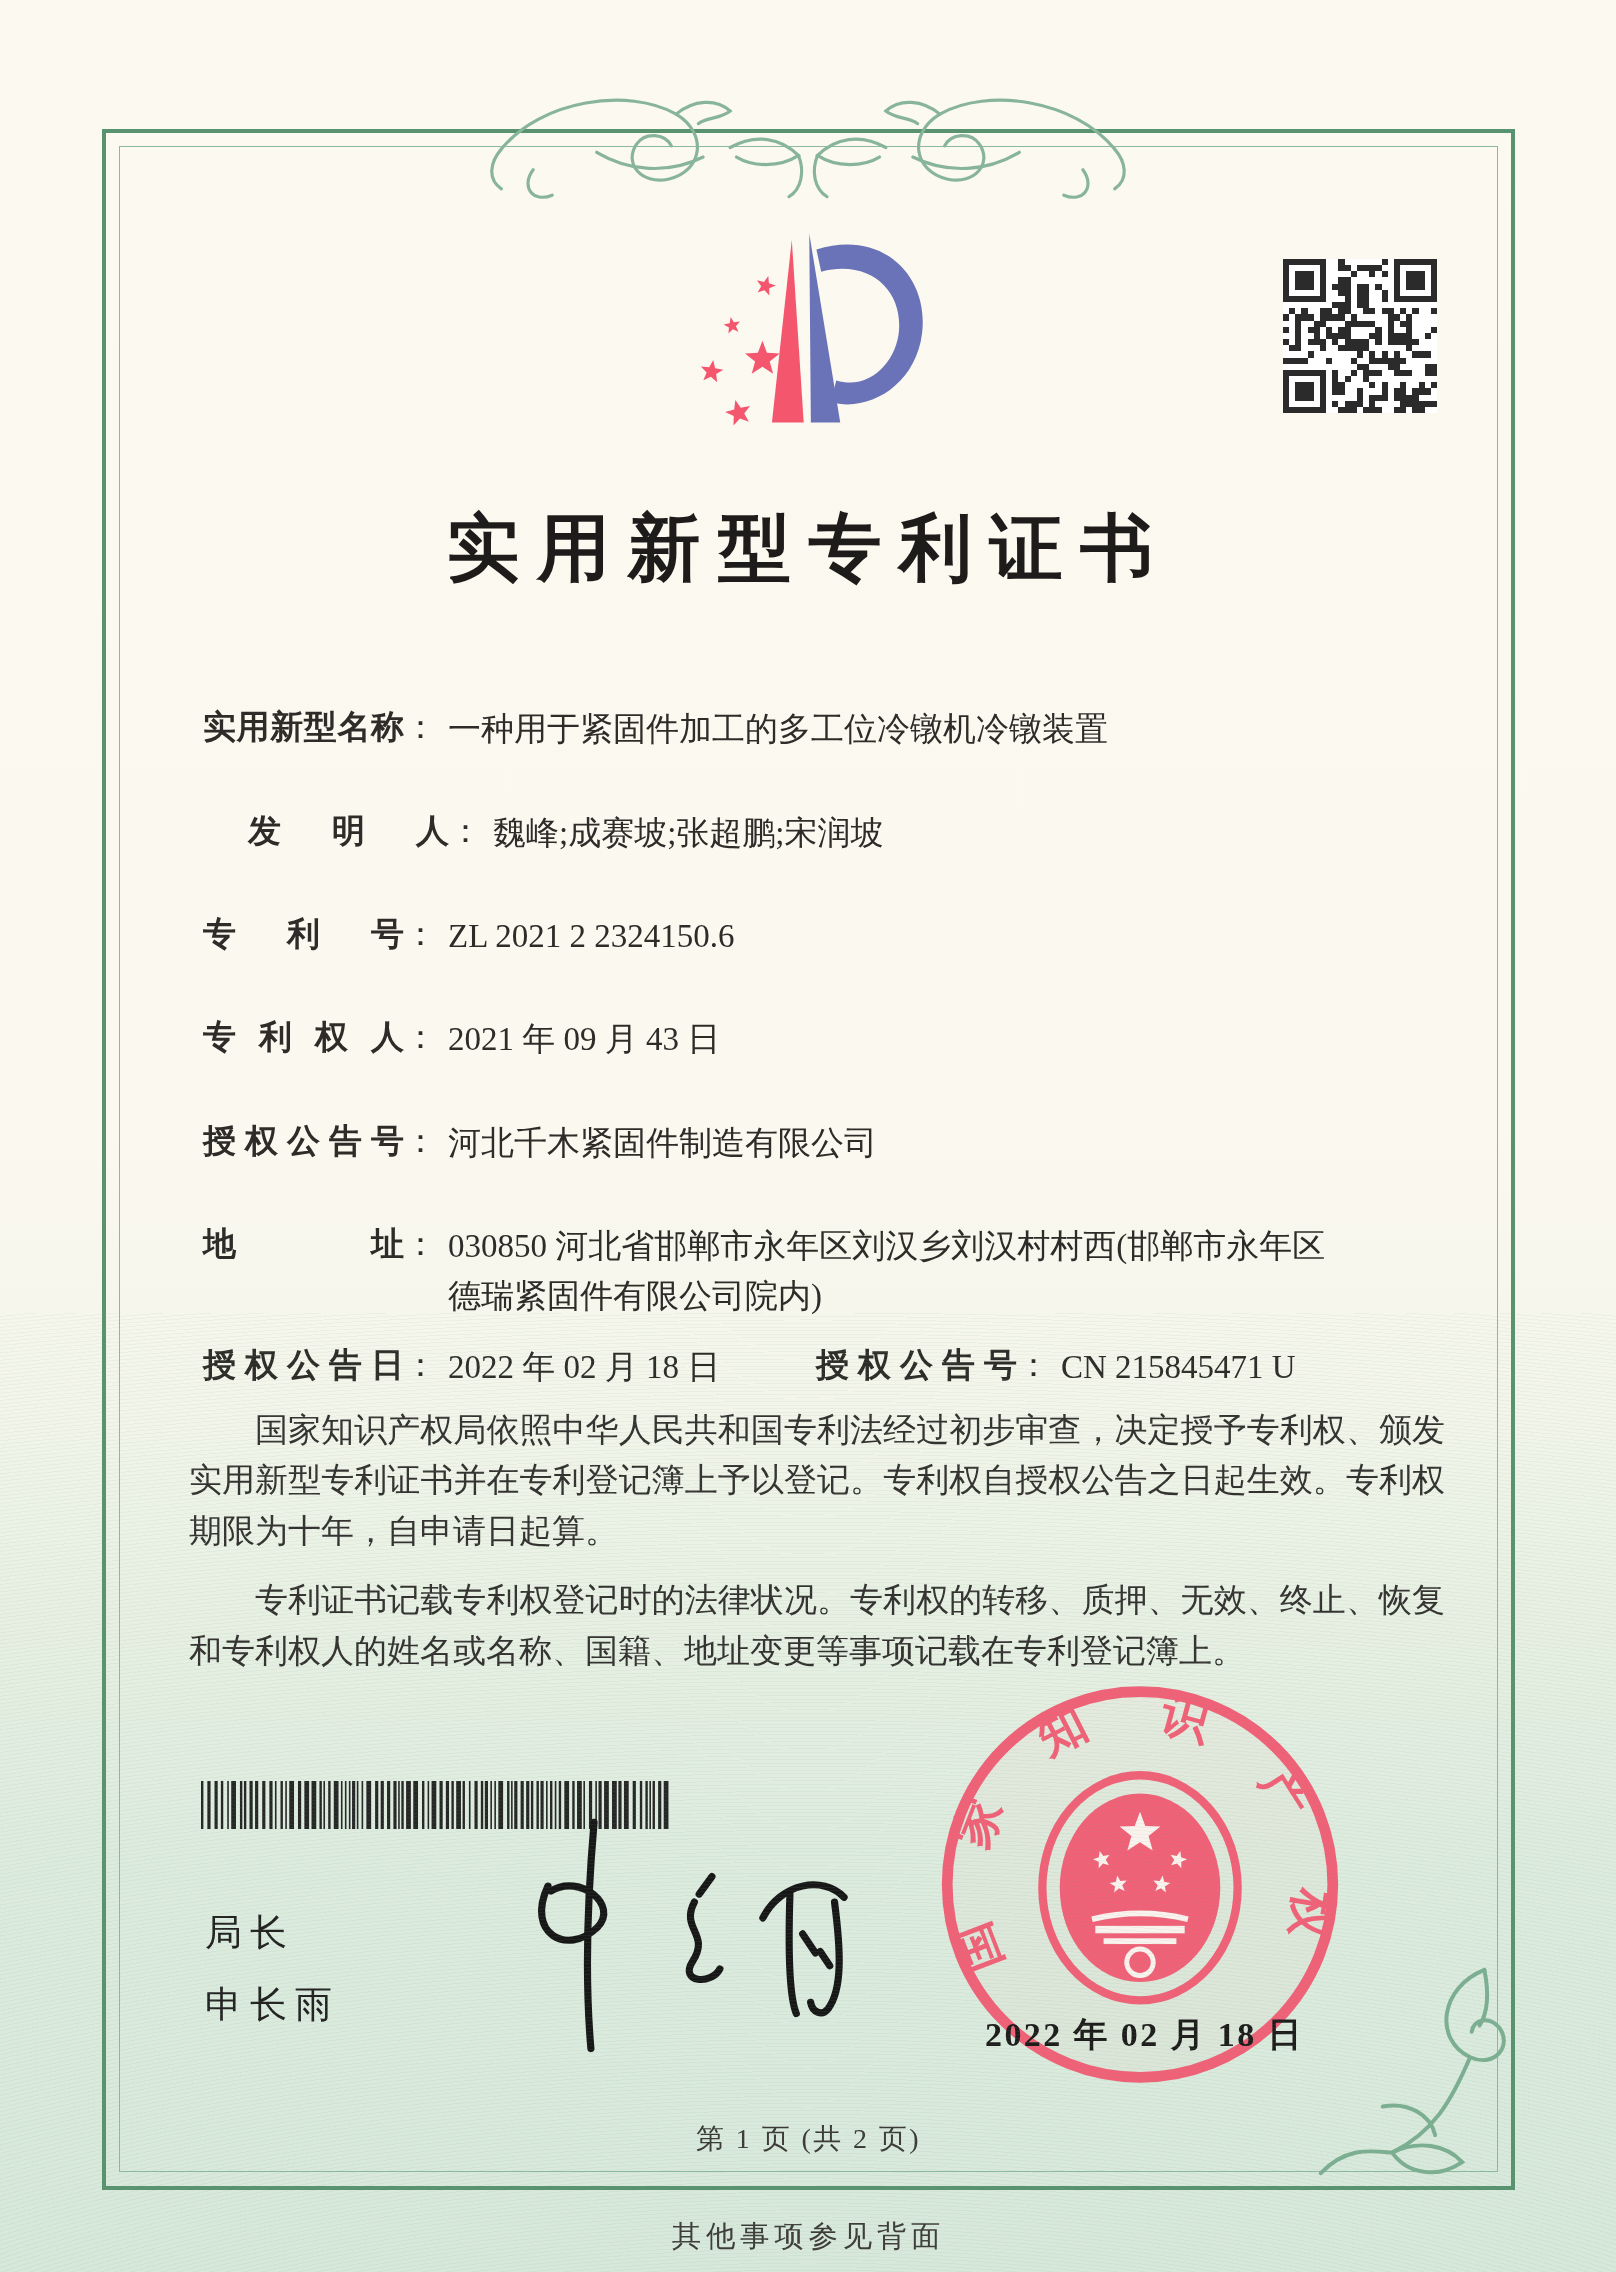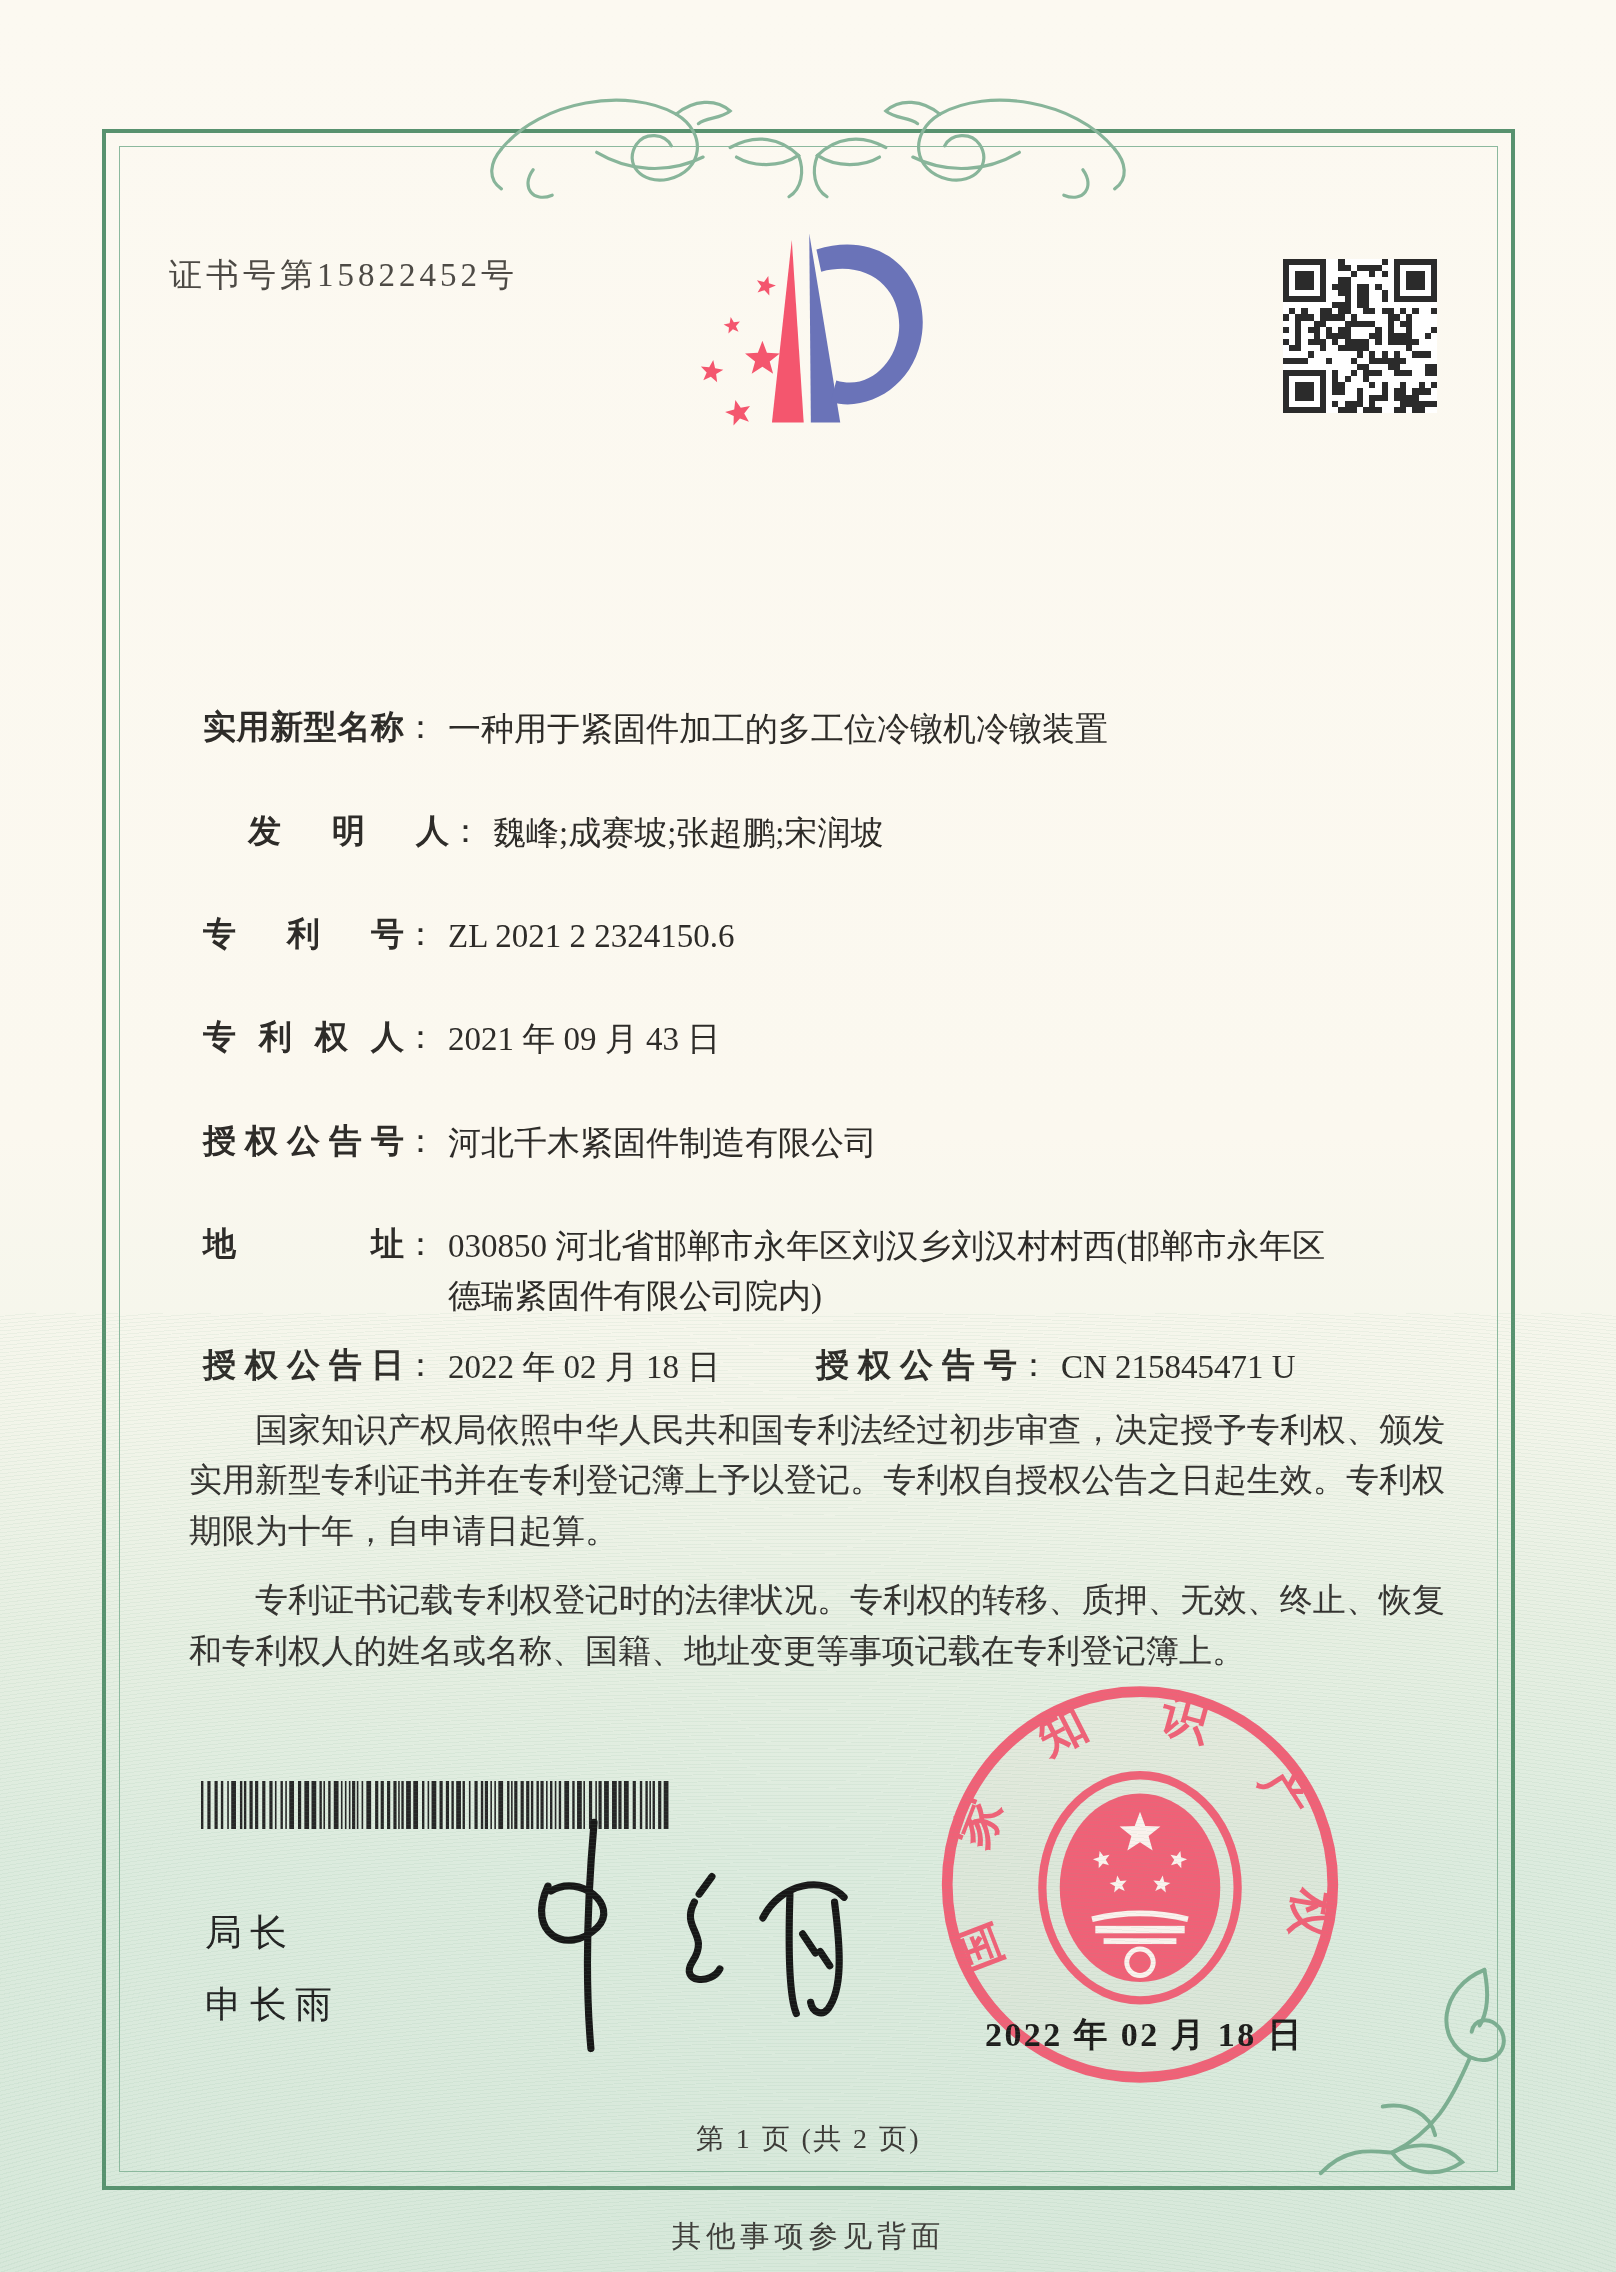--- a/index.html
+++ b/index.html
@@ -74,21 +74,20 @@
     <g stroke="#7cae91" stroke-width="5" fill="none" stroke-linecap="round">
       <path d="M246,30 C190,52 182,118 228,140 C260,154 282,124 264,102 C252,88 232,92 230,108"></path>
       <path d="M228,140 C204,196 182,234 130,260"></path>
       <path d="M130,260 C162,244 198,250 218,272 C186,294 148,286 130,260"></path>
       <path d="M118,202 C150,196 178,212 184,238"></path>
       <path d="M40,286 C72,252 104,258 130,260"></path>
       <path d="M246,30 C252,60 250,84 240,100"></path>
     </g>
   </svg>
 
-  <div class="cert-number">证书号第15822452号</div>
 
   <svg class="logo" viewBox="0 0 306 282">
     <polygon points="137,20 152,250 112,250" fill="#f4566e"></polygon>
     <polygon points="159,12 198,250 161,250" fill="#6a73b8"></polygon>
     <path d="M168,32 C252,6 310,66 301,138 C293,204 232,238 186,224 L193,197 C236,210 269,172 272,134 C276,84 236,44 174,60 Z" fill="#6a73b8"></path>
     <polygon fill="#f4566e" points="107.4,65.4 108.2,74.6 117.0,77.3 108.6,81.0 108.7,90.1 102.6,83.3 93.9,86.2 98.5,78.3 93.1,70.9 102.0,72.9"></polygon>
     <polygon fill="#f4566e" points="60.1,117.2 64.0,123.8 71.7,122.8 66.6,128.6 69.9,135.6 62.8,132.5 57.2,137.9 57.9,130.2 51.1,126.5 58.7,124.8"></polygon>
     <polygon fill="#f4566e" points="38.1,171.1 40.4,181.5 50.8,183.4 41.7,188.8 43.0,199.2 35.1,192.2 25.6,196.8 29.8,187.1 22.5,179.4 33.0,180.4"></polygon>
     <polygon fill="#f4566e" points="100.0,147.0 105.7,162.2 121.9,162.9 109.2,173.0 113.5,188.6 100.0,179.7 86.5,188.6 90.8,173.0 78.1,162.9 94.3,162.2"></polygon>
     <polygon fill="#f4566e" points="65.9,221.5 72.7,231.4 84.4,229.0 77.1,238.5 83.0,248.9 71.7,244.9 63.6,253.8 63.9,241.8 53.0,236.8 64.5,233.4"></polygon>
@@ -302,20 +301,21 @@
       <rect x="1" y="1" width="5" height="5" fill="#fff"></rect>
       <rect x="2" y="2" width="3" height="3" fill="#2b2b2b"></rect>
       <rect x="18" y="0" width="7" height="7" fill="#2b2b2b"></rect>
       <rect x="19" y="1" width="5" height="5" fill="#fff"></rect>
       <rect x="20" y="2" width="3" height="3" fill="#2b2b2b"></rect>
       <rect x="0" y="18" width="7" height="7" fill="#2b2b2b"></rect>
       <rect x="1" y="19" width="5" height="5" fill="#fff"></rect>
       <rect x="2" y="20" width="3" height="3" fill="#2b2b2b"></rect>
     </svg>
 
+  <div class="doc-title">实用新型专利证书</div>
 
   <div class="fields">
     <div class="row r0">
       <span class="lab">实用新型名称</span><span class="colon">：</span><span class="val">一种用于紧固件加工的多工位冷镦机冷镦装置</span>
     </div>
     <div class="row r1">
       <span class="lab">发明人</span><span class="colon">：</span><span class="val">魏峰;成赛坡;张超鹏;宋润坡</span>
     </div>
     <div class="row r2">
       <span class="lab">专利号</span><span class="colon">：</span><span class="val">ZL 2021 2 2324150.6</span>

